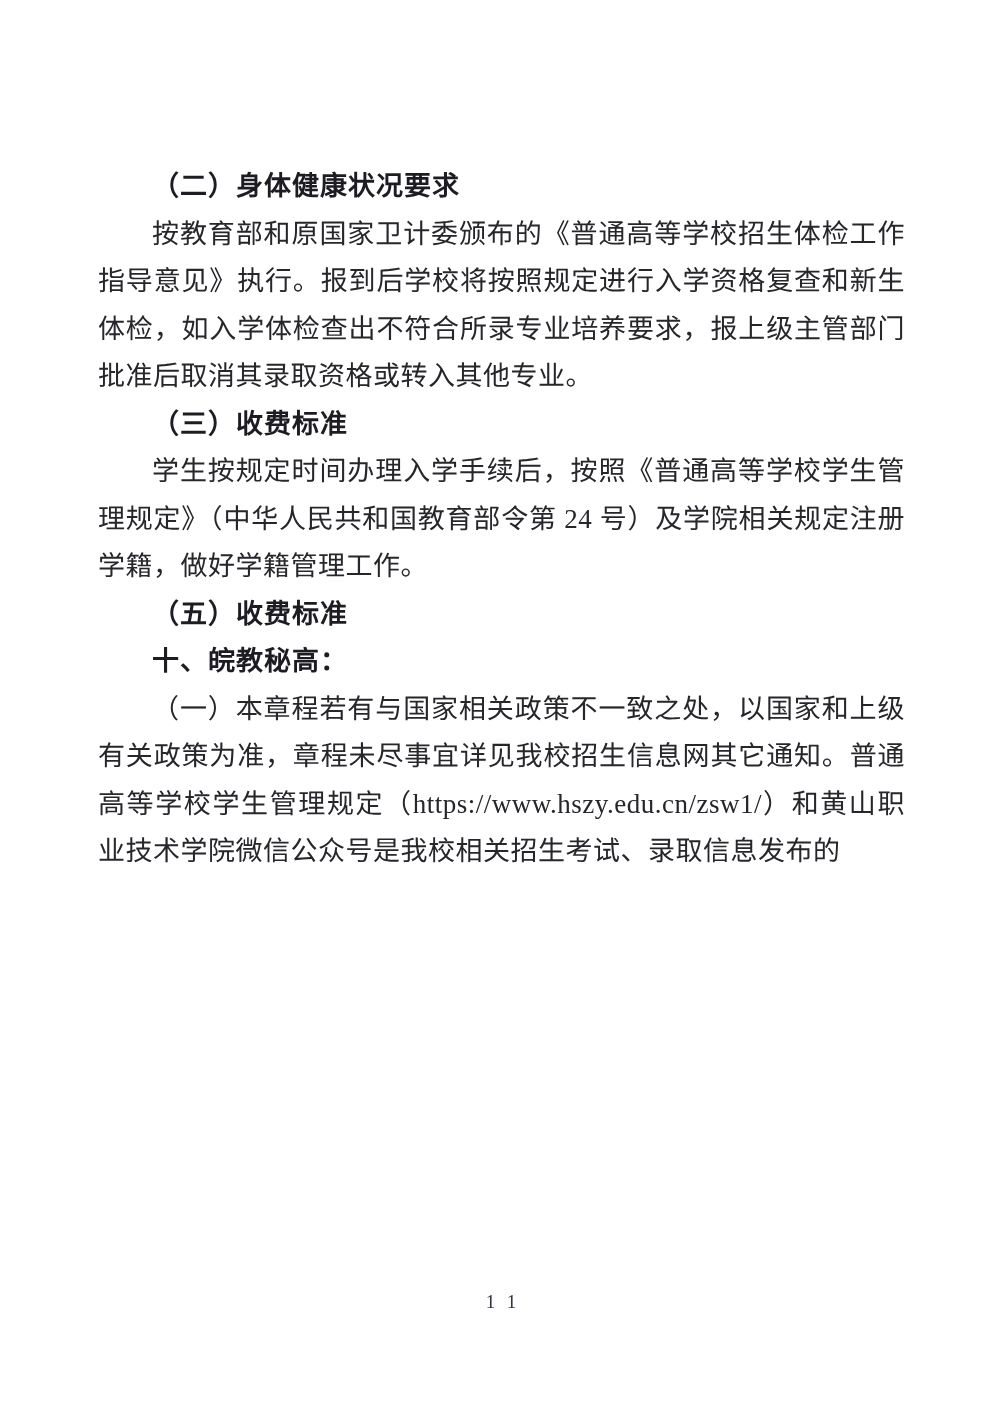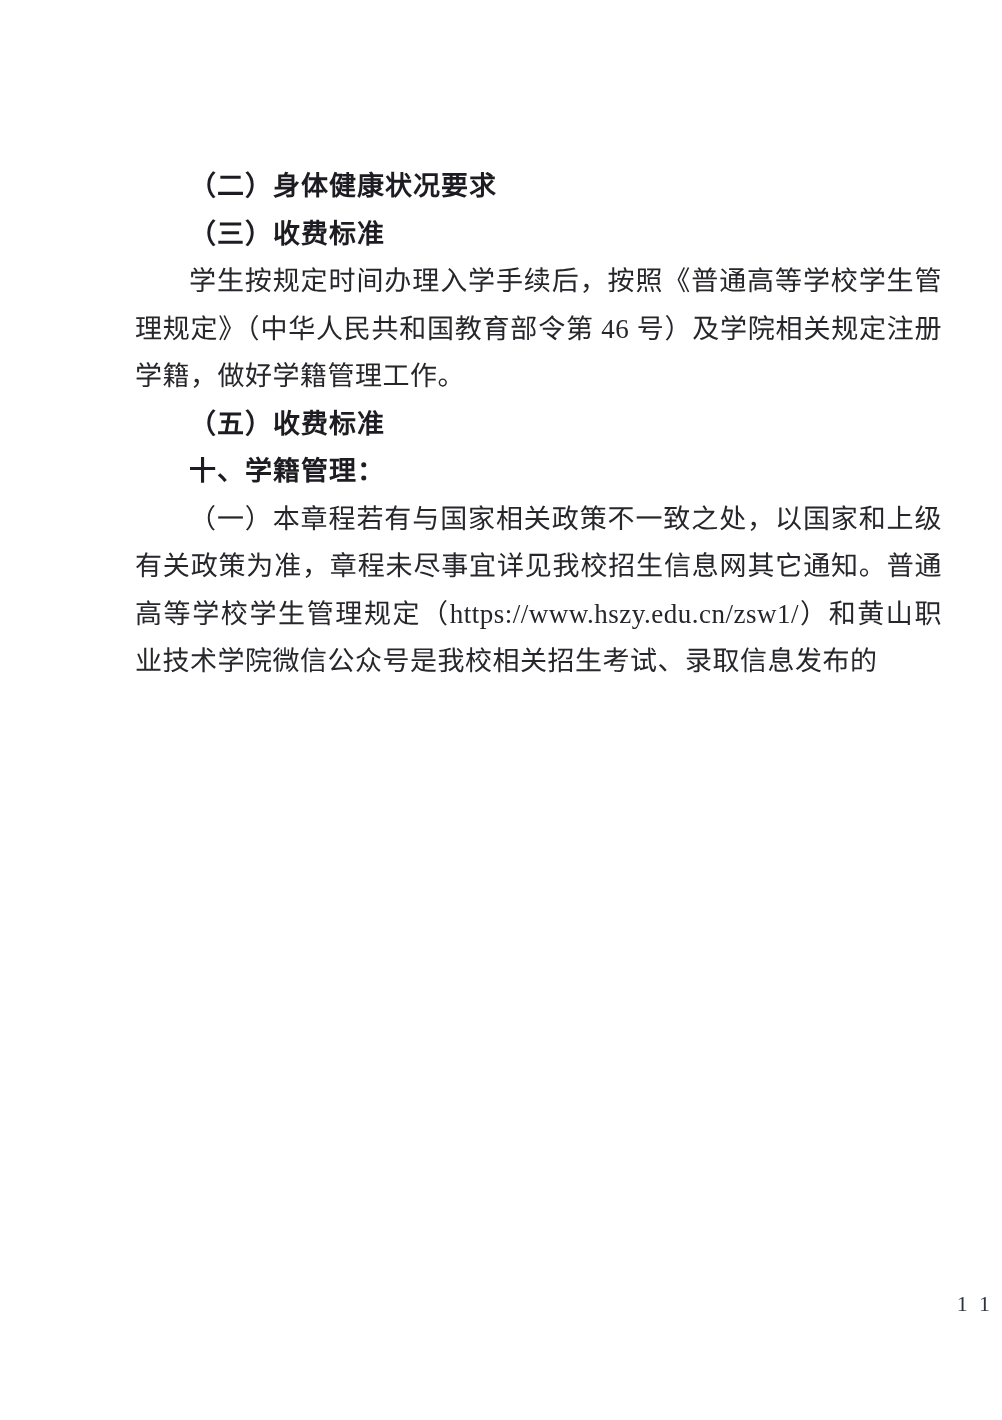--- a/index.html
+++ b/index.html
@@ -38,35 +38,36 @@
   }
   .content .para {
     text-indent: 2em;
     letter-spacing: 0.5px;
   }
   .page-number {
     position: absolute;
     top: 1291px;
     left: 0;
     width: 100%;
-    text-align: right;
+    text-align: center;
     font-family: "Liberation Serif", "DejaVu Serif", serif;
-    font-size: 22px;
+    font-size: 19px;
     color: #2f3240;
     letter-spacing: 12px;
     padding-left: 12px;
     box-sizing: border-box;
   }
 </style>
 </head>
 <body style="background: rgb(255, 255, 255);">
 
 <div class="page">
-  <div class="content" style="color: rgb(38, 38, 43); margin-left: 37px;">
+  <div class="content" style="color: rgb(38, 38, 43);">
       <div class="heading">（二）身体健康状况要求</div>
+      <div class="para">按教育部和原国家卫计委颁布的《普通高等学校招生体检工作指导意见》执行。报到后学校将按照规定进行入学资格复查和新生体检，如入学体检查出不符合所录专业培养要求，报上级主管部门批准后取消其录取资格或转入其他专业。</div>
       <div class="heading">（三）收费标准</div>
-      <div class="para">学生按规定时间办理入学手续后，按照《普通高等学校学生管理规定》（中华人民共和国教育部令第 46 号）及学院相关规定注册学籍，做好学籍管理工作。</div>
+      <div class="para">学生按规定时间办理入学手续后，按照《普通高等学校学生管理规定》（中华人民共和国教育部令第 24 号）及学院相关规定注册学籍，做好学籍管理工作。</div>
       <div class="heading">（五）收费标准</div>
-      <div class="heading">十、学籍管理：</div>
+      <div class="heading">十、皖教秘高：</div>
       <div class="para">（一）本章程若有与国家相关政策不一致之处，以国家和上级有关政策为准，章程未尽事宜详见我校招生信息网其它通知。普通高等学校学生管理规定（https://www.hszy.edu.cn/zsw1/）和黄山职业技术学院微信公众号是我校相关招生考试、录取信息发布的</div>
     </div>
   <div class="page-number">11</div>
 </div>
 
 </body></html>

